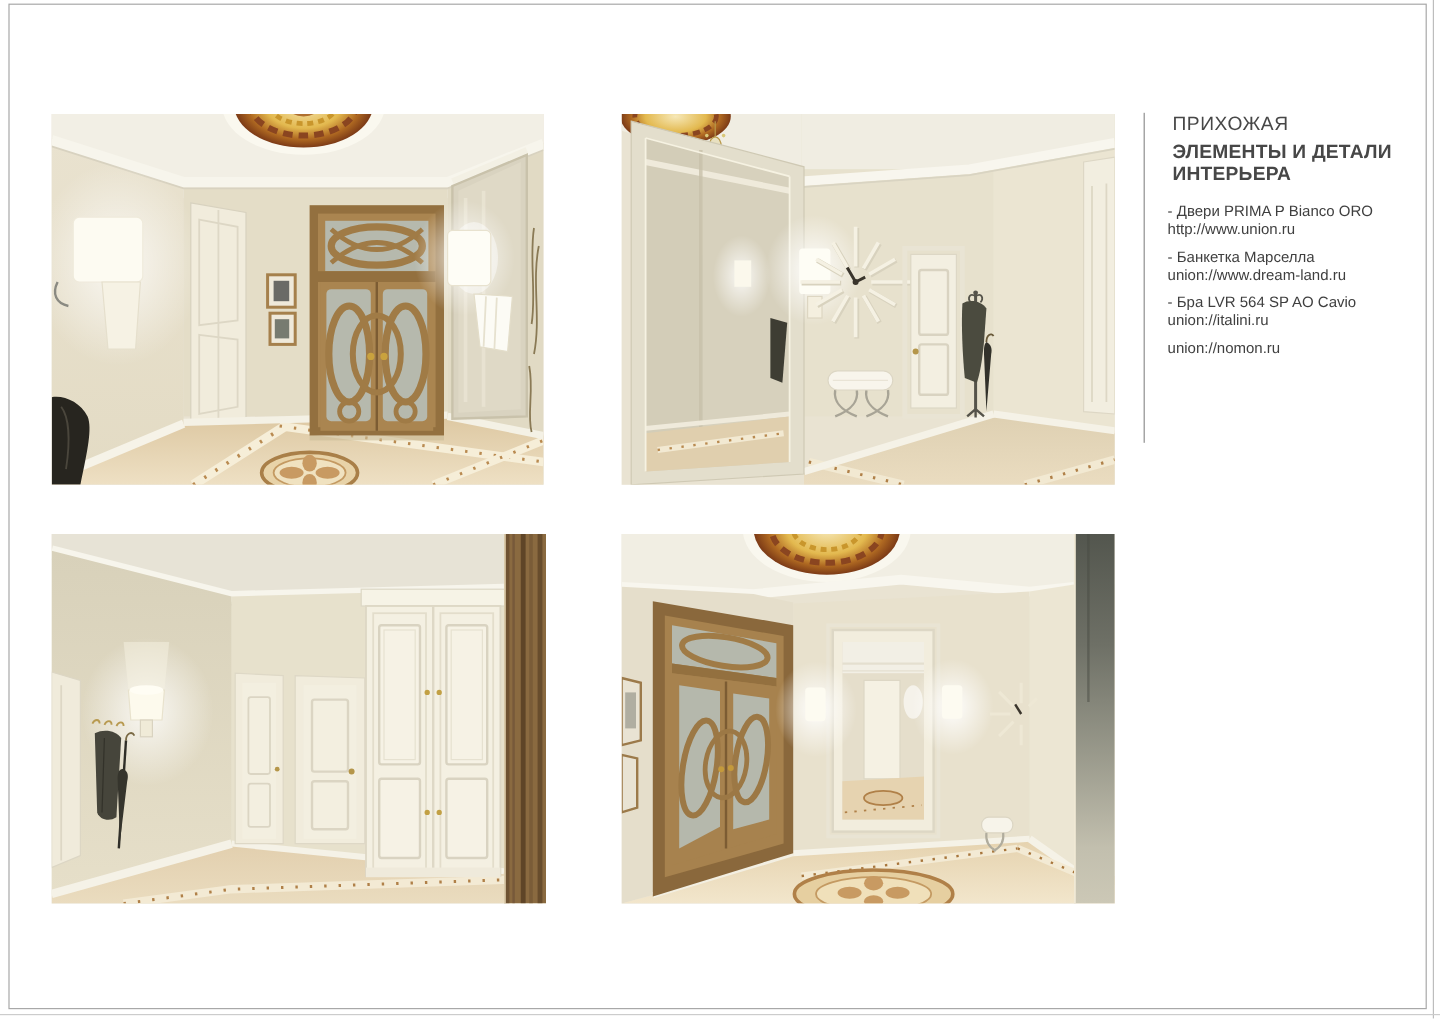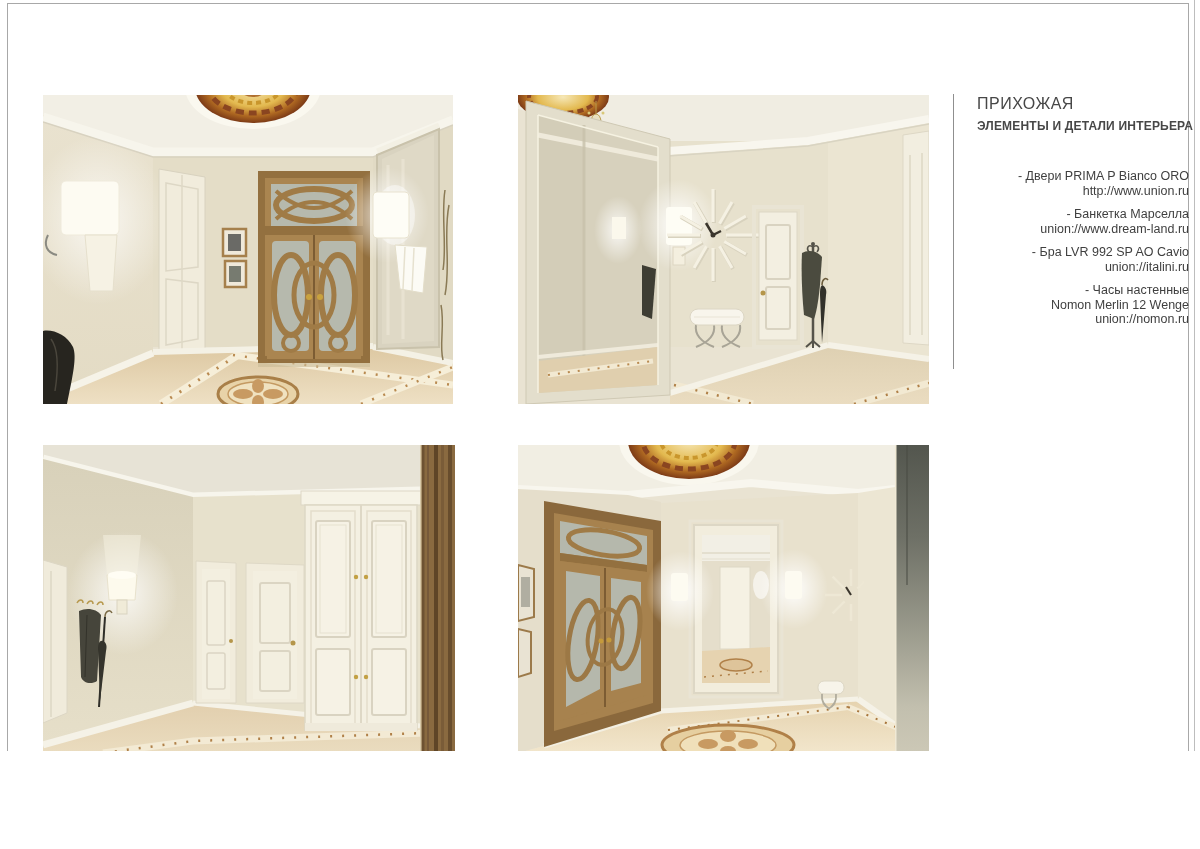--- a/index.html
+++ b/index.html
@@ -1,32 +1,32 @@
 <!DOCTYPE html>
 <html><head>
 <meta charset="utf-8">
 <style>
   html,body{margin:0;padding:0;background:#ffffff;}
-  .page{position:relative;width:1200px;height:751px;background:#ffffff;overflow:hidden;
+  .page{position:relative;width:1200px;height:849px;background:#ffffff;overflow:hidden;
         font-family:"Liberation Sans",sans-serif;}
   .page-border{position:absolute;left:7px;top:3px;width:1180px;height:836px;
         border:1px solid #a8a8a8;pointer-events:none;}
   .edge-right{position:absolute;left:1194px;top:0;width:1px;height:849px;background:#bdbdbd;}
   .edge-bottom{position:absolute;left:0;top:845px;width:1200px;height:1px;background:#cccccc;}
   .render{position:absolute;overflow:hidden;background:#e9e3d2;}
   .render svg{display:block;}
   #r1{left:43px;top:95px;width:410px;height:309px;}
   #r2{left:518px;top:95px;width:411px;height:309px;}
   #r3{left:43px;top:445px;width:412px;height:308px;}
   #r4{left:518px;top:445px;width:411px;height:308px;}
   .vline{position:absolute;left:953px;top:94px;width:1px;height:275px;background:#8f8f8f;}
   .title{position:absolute;left:977px;top:95px;font-size:16px;color:#474747;letter-spacing:.5px;}
-  .subtitle{position:absolute;left:977px;top:119px;font-size:12px;font-weight:bold;color:#474747;letter-spacing:.2px;}
+  .subtitle{position:absolute;left:977px;top:119px;font-size:16px;font-weight:bold;color:#474747;letter-spacing:.2px;}
   .specs{position:absolute;left:973px;top:169px;width:216px;font-size:12.5px;line-height:14.5px;color:#3f3f3f;}
-  .spec-item{margin-bottom:9px;text-align:right;}
+  .spec-item{margin-bottom:9px;}
   .spec-label{white-space:pre-line;display:block;}
   .spec-url{display:block;}
 </style>
 </head>
 <body>
 
 <div class="page">
   <div class="page-border"></div>
   <div class="edge-right"></div>
   <div class="edge-bottom"></div>
@@ -463,22 +463,20 @@
   <div class="specs">
     <div class="spec-item">
       <span class="spec-label">- Двери PRIMA P Bianco ORO</span>
       <span class="spec-url">http://www.union.ru</span>
     </div>
     <div class="spec-item">
       <span class="spec-label">- Банкетка Марселла</span>
       <span class="spec-url">union://www.dream-land.ru</span>
     </div>
     <div class="spec-item">
-      <span class="spec-label">- Бра LVR 992 SP AO Cavio</span>
+      <span class="spec-label">- Бра LVR 564 SP AO Cavio</span>
       <span class="spec-url">union://italini.ru</span>
     </div>
     <div class="spec-item">
-      <span class="spec-label">- Часы настенные
-Nomon Merlin 12 Wenge</span>
       <span class="spec-url">union://nomon.ru</span>
     </div>
   </div>
 </div>
 
 </body></html>

